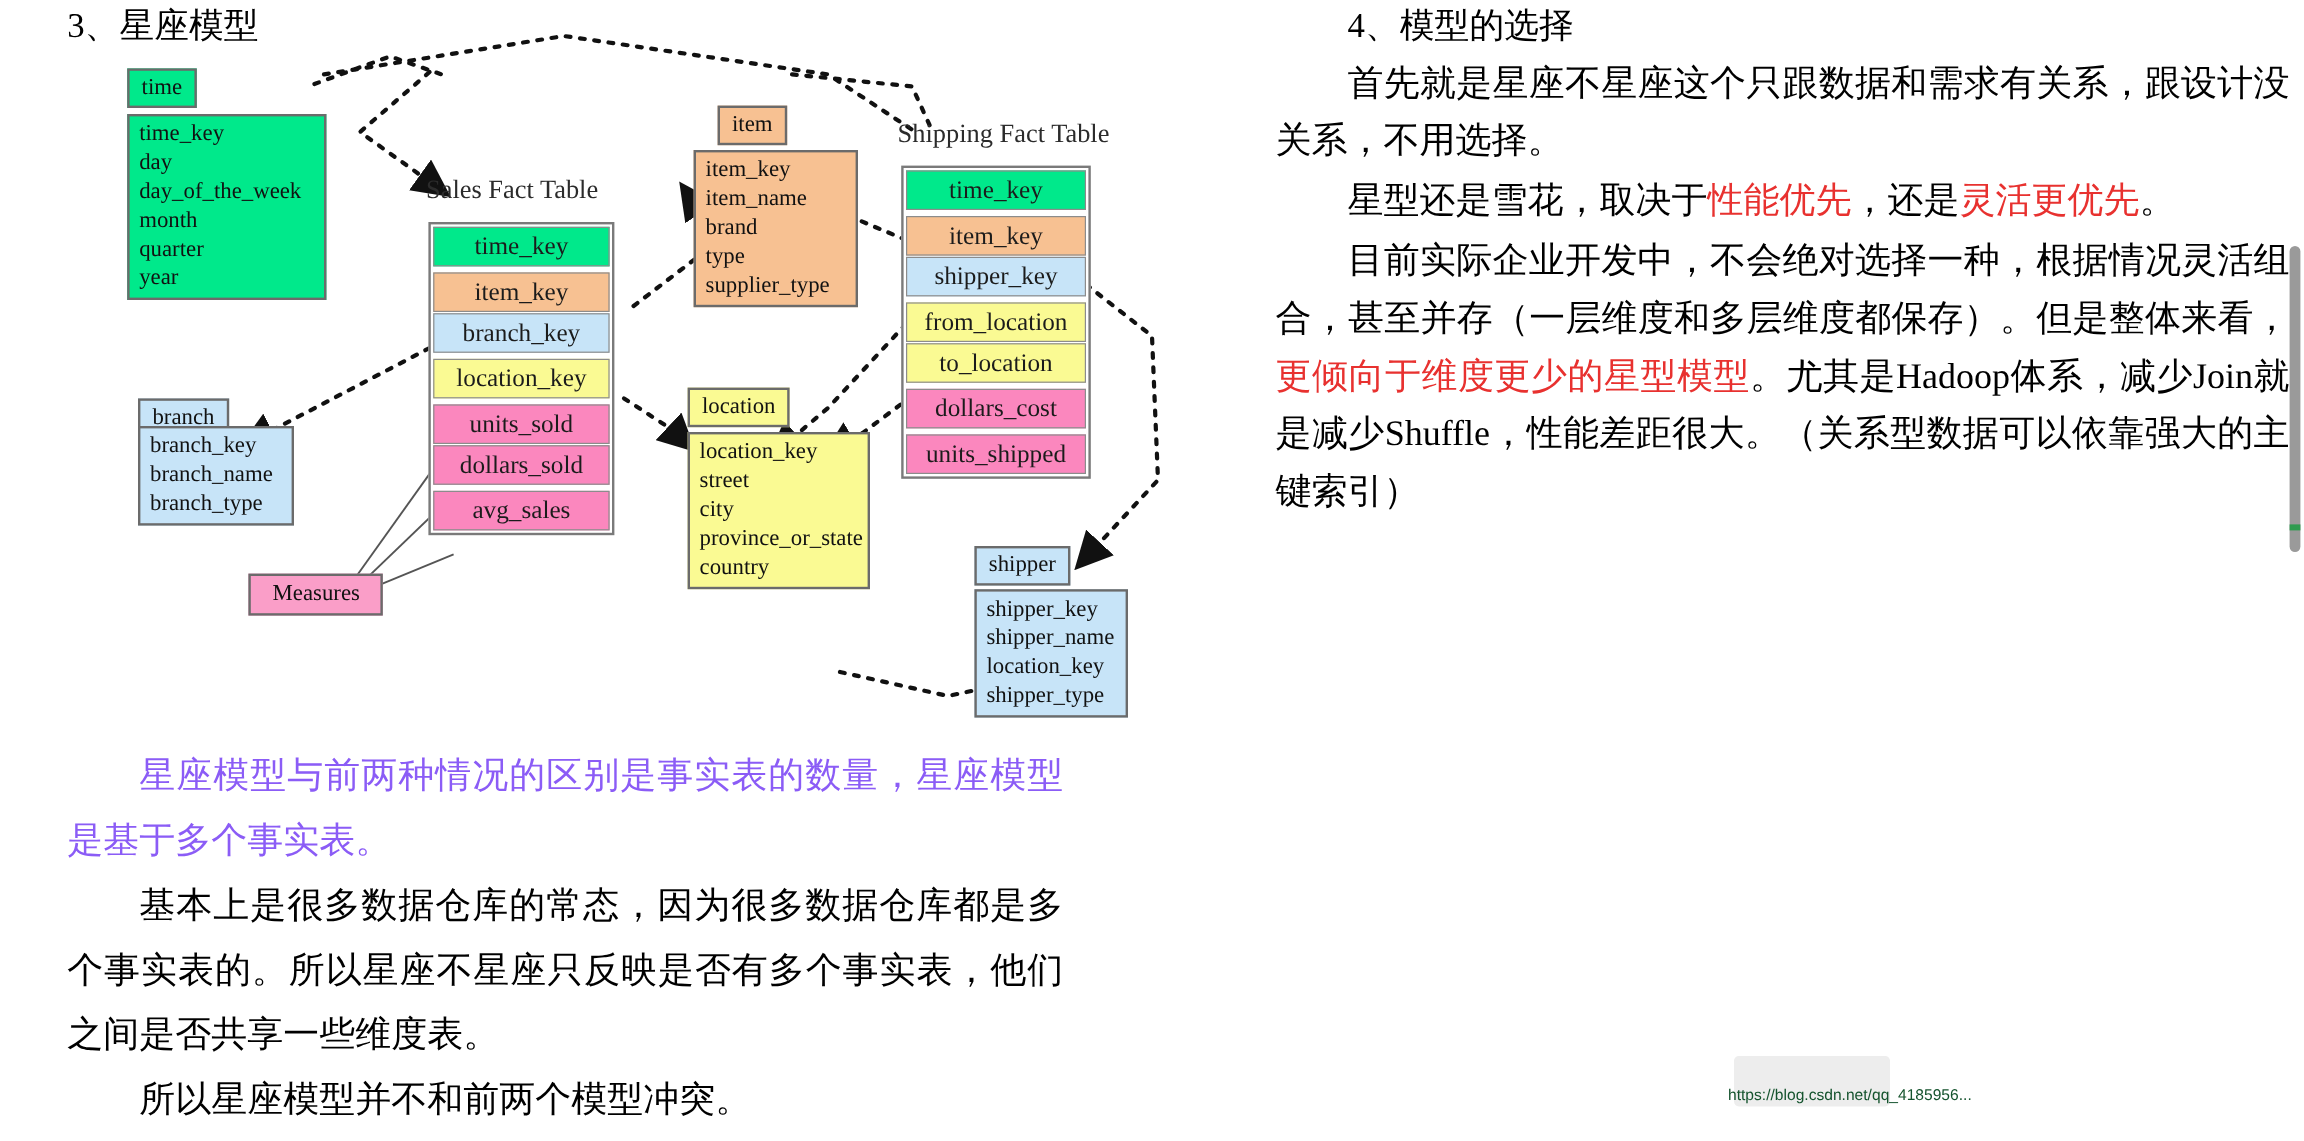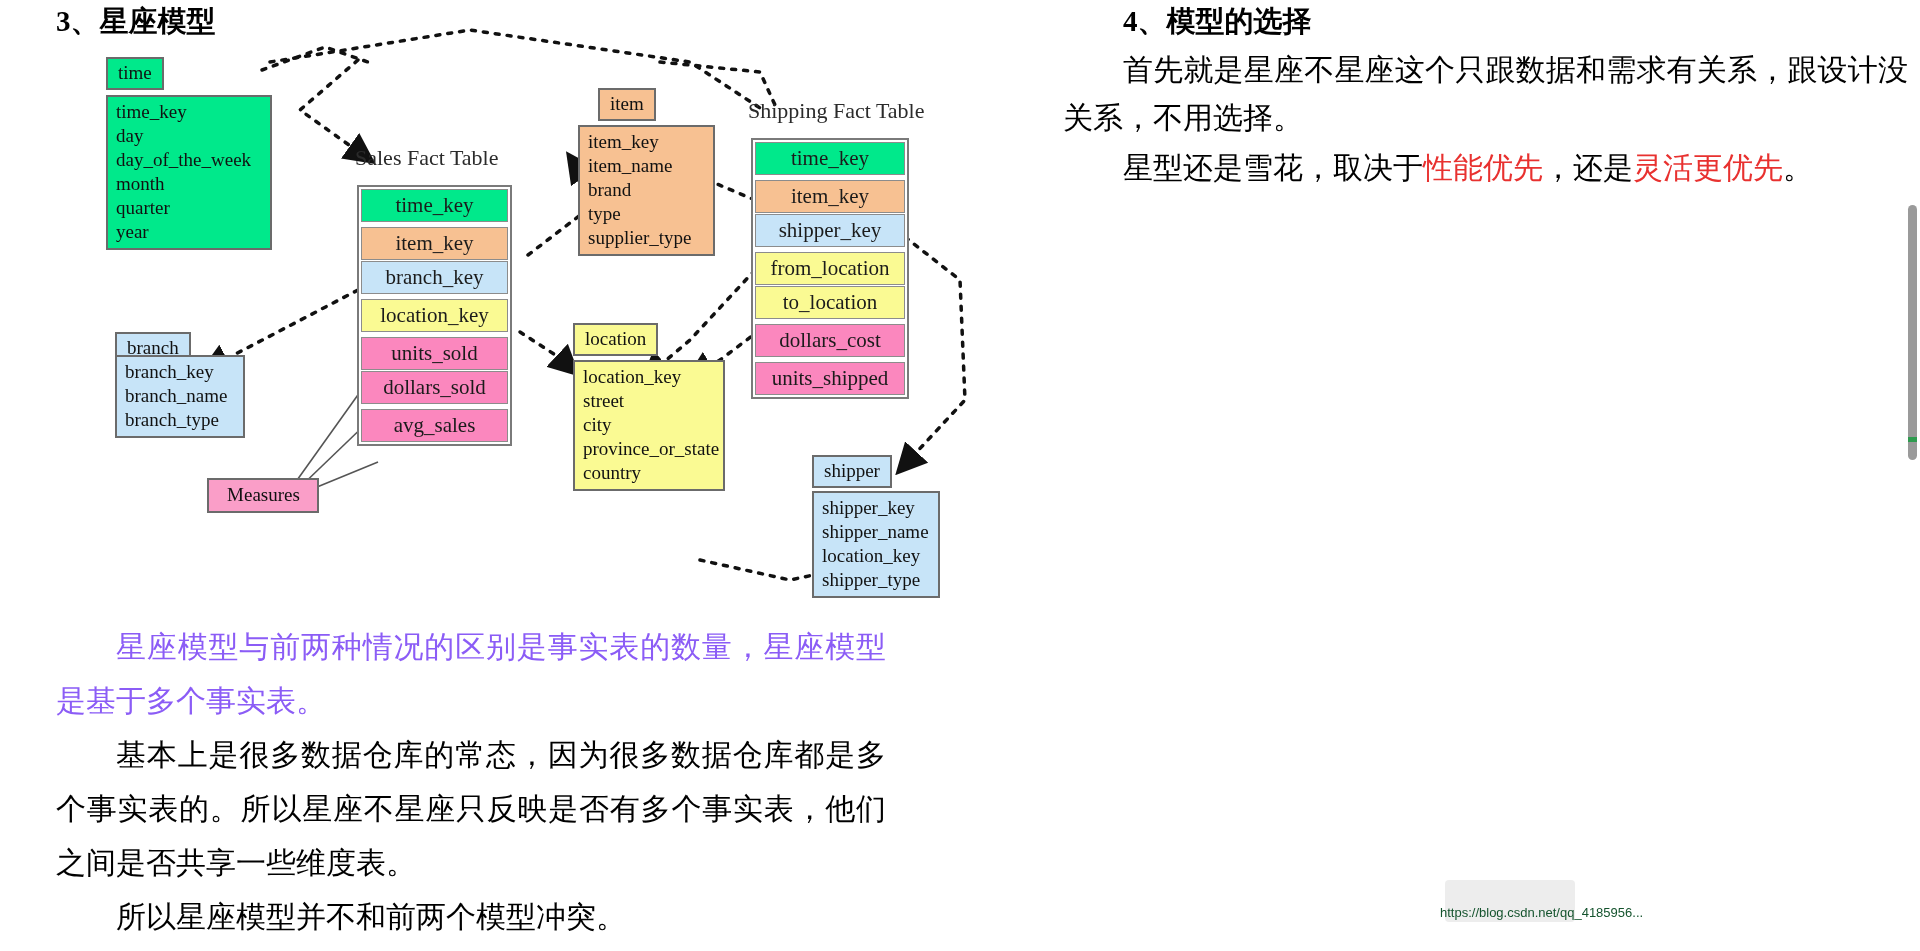--- a/index.html
+++ b/index.html
@@ -9,21 +9,21 @@
     background: #ffffff;
     font-family: "Liberation Serif", "DejaVu Serif", serif;
     overflow: hidden;
   }
   #page { position: relative; width: 1920px; height: 951px; background:#fff; }
 
   
   .section-heading {
     position: absolute;
     font-family: "Liberation Serif", "DejaVu Serif", serif;
-    font-weight: bold;
+    font-weight: normal;
     font-size: 29px;
     color: #000;
     white-space: nowrap;
   }
   #h-left  { left: 56px;  top: 2px; }
   #h-right { left: 1123px; top: 2px; }
 
   
   #diagram { position:absolute; left:0; top:0; width:1060px; height:610px;padding-left:11px; }
   #diagram svg { position:absolute; left:0; top:0; }
@@ -239,20 +239,23 @@
     <p class="red">星座模型与前两种情况的区别是事实表的数量，星座模型是基于多个事实表。</p>
     <p>基本上是很多数据仓库的常态，因为很多数据仓库都是多个事实表的。所以星座不星座只反映是否有多个事实表，他们之间是否共享一些维度表。</p>
     <p>所以星座模型并不和前两个模型冲突。</p>
   </div>
 
   <div id="right-col">
     <p>首先就是星座不星座这个只跟数据和需求有关系，跟设计没关系，不用选择。</p>
     <p>
       <span>星型还是雪花，取决于</span><span class="red">性能优先</span><span>，还是</span><span class="red">灵活更优先</span><span>。</span>
     </p>
+    <p>
+      <span>目前实际企业开发中，不会绝对选择一种，根据情况灵活组合，甚至并存（一层维度和多层维度都保存）。但是整体来看，</span><span class="red">更倾向于维度更少的星型模型</span><span>。尤其是Hadoop体系，减少Join就是减少Shuffle，性能差距很大。（关系型数据可以依靠强大的主键索引）</span>
+    </p>
   </div>
 
   <div id="scrollbar">
     <div class="nub"></div>
   </div>
 
   <div id="wm-blob"></div>
   <div id="wm">https://blog.csdn.net/qq_4185956...</div>
 
 </div>

